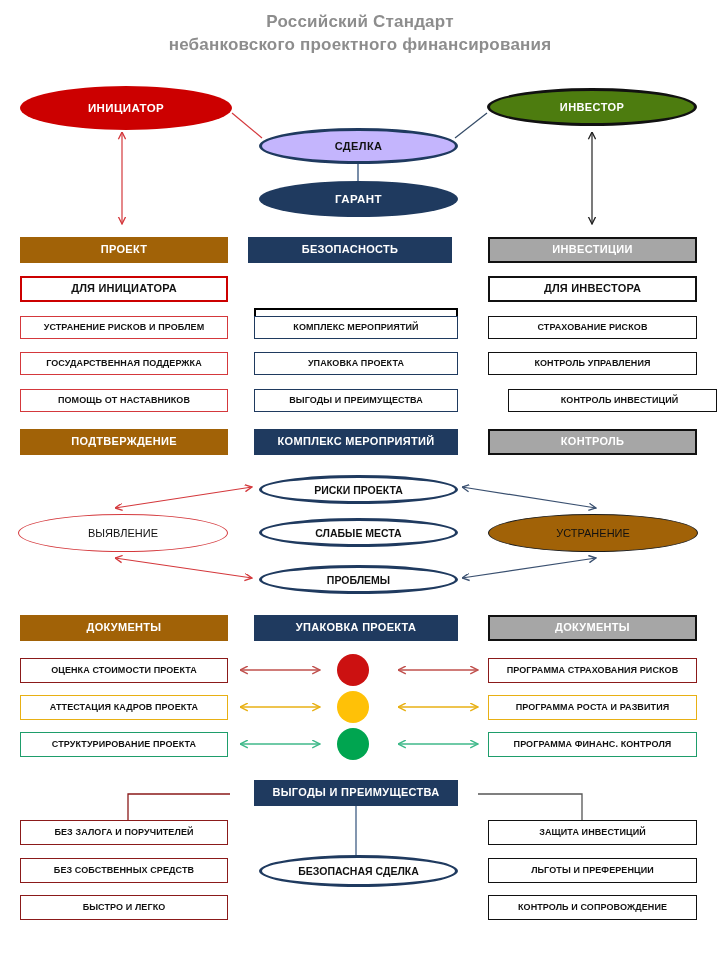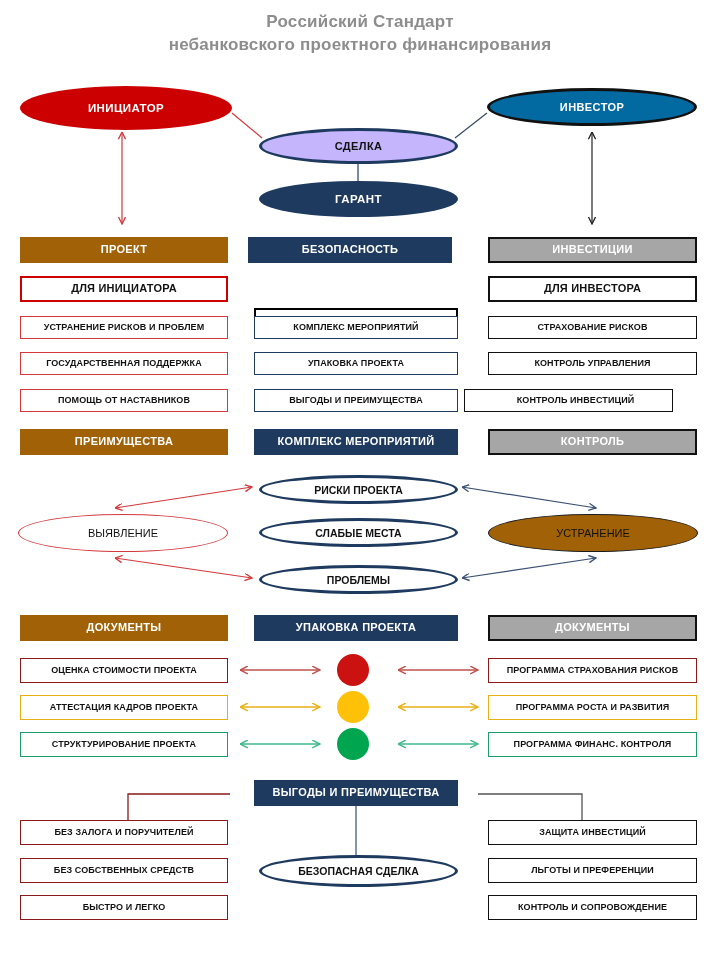--- a/index.html
+++ b/index.html
@@ -20,21 +20,21 @@
     letter-spacing:.2px;
   }
 
   
   .ell{
     border-radius:50%;
     display:flex;align-items:center;justify-content:center;
     text-align:center;
   }
   .ell-initiator{background:#CC0000;color:#fff;font-size:11.5px;font-weight:bold;letter-spacing:.4px;}
-  .ell-investor{background:#0369a1;color:#fff;border:3px solid #111;font-size:11px;font-weight:bold;letter-spacing:.4px;}
+  .ell-investor{background:#4d7c0f;color:#fff;border:3px solid #111;font-size:11px;font-weight:bold;letter-spacing:.4px;}
   .ell-deal{background:#c4b5fd;border:3px solid #1F3A5F;color:#111;font-size:11px;font-weight:bold;letter-spacing:.4px;}
   .ell-guarantor{background:#1F3A5F;color:#fff;font-size:11.5px;font-weight:bold;letter-spacing:.4px;}
 
   .ell-blue{background:#fff;border:3px solid #1F3A5F;color:#111;font-size:10.5px;font-weight:600;}
   .ell-red-out{background:#fff;border:1px solid #D4383C;color:#111;font-size:11px;font-weight:500;}
   .ell-black-out{background:#a16207;border:1px solid #1a1a1a;color:#111;font-size:11px;font-weight:500;justify-content:center;}
   .ell-safe{background:#fff;border:3px solid #1F3A5F;color:#111;font-size:10.5px;font-weight:600;}
 
   
   .bx{
@@ -167,21 +167,21 @@
   <div class="abs bx itm itm-red" style="left:20px;top:316px;width:208px;height:23px;">
     <span>УСТРАНЕНИЕ РИСКОВ И ПРОБЛЕМ</span>
   </div>
   <div class="abs bx itm itm-red" style="left:20px;top:352px;width:208px;height:23px;">
     <span>ГОСУДАРСТВЕННАЯ  ПОДДЕРЖКА</span>
   </div>
   <div class="abs bx itm itm-red" style="left:20px;top:389px;width:208px;height:23px;">
     <span>ПОМОЩЬ ОТ НАСТАВНИКОВ</span>
   </div>
   <div class="abs bx hdr hdr-red" style="left:20px;top:429px;width:208px;height:26px;">
-    <span>ПРЕИМУЩЕСТВА</span>
+    <span>ПОДТВЕРЖДЕНИЕ</span>
   </div>
 
   <div class="abs bx hdr hdr-navy" style="left:248px;top:237px;width:204px;height:26px;">
     <span>БЕЗОПАСНОСТЬ</span>
   </div>
   <div class="abs bx sub sub-navy" style="left:254px;top:276px;width:204px;height:26px;">
     <span>НЕБАНКОВСКИЕ ГАРАНТИИ</span>
   </div>
   <div class="abs bx itm itm-navy" style="left:254px;top:316px;width:204px;height:23px;">
     <span>КОМПЛЕКС МЕРОПРИЯТИЙ</span>
@@ -201,21 +201,21 @@
   </div>
   <div class="abs bx sub sub-black" style="left:488px;top:276px;width:209px;height:26px;">
     <span>ДЛЯ ИНВЕСТОРА</span>
   </div>
   <div class="abs bx itm itm-black" style="left:488px;top:316px;width:209px;height:23px;">
     <span>СТРАХОВАНИЕ  РИСКОВ</span>
   </div>
   <div class="abs bx itm itm-black" style="left:488px;top:352px;width:209px;height:23px;">
     <span>КОНТРОЛЬ  УПРАВЛЕНИЯ</span>
   </div>
-  <div class="abs bx itm itm-black" style="left:464px;top:389px;width:209px;height:23px;padding-left:14px;">
+  <div class="abs bx itm itm-black" style="left:508px;top:389px;width:209px;height:23px;padding-left:14px;">
     <span>КОНТРОЛЬ  ИНВЕСТИЦИЙ</span>
   </div>
   <div class="abs bx hdr hdr-gray" style="left:488px;top:429px;width:209px;height:26px;">
     <span>КОНТРОЛЬ</span>
   </div>
 
   <div class="abs ell ell-red-out" style="left:18px;top:514px;width:210px;height:38px;">
     <span>ВЫЯВЛЕНИЕ</span>
   </div>
   <div class="abs ell ell-black-out" style="left:488px;top:514px;width:210px;height:38px;">

